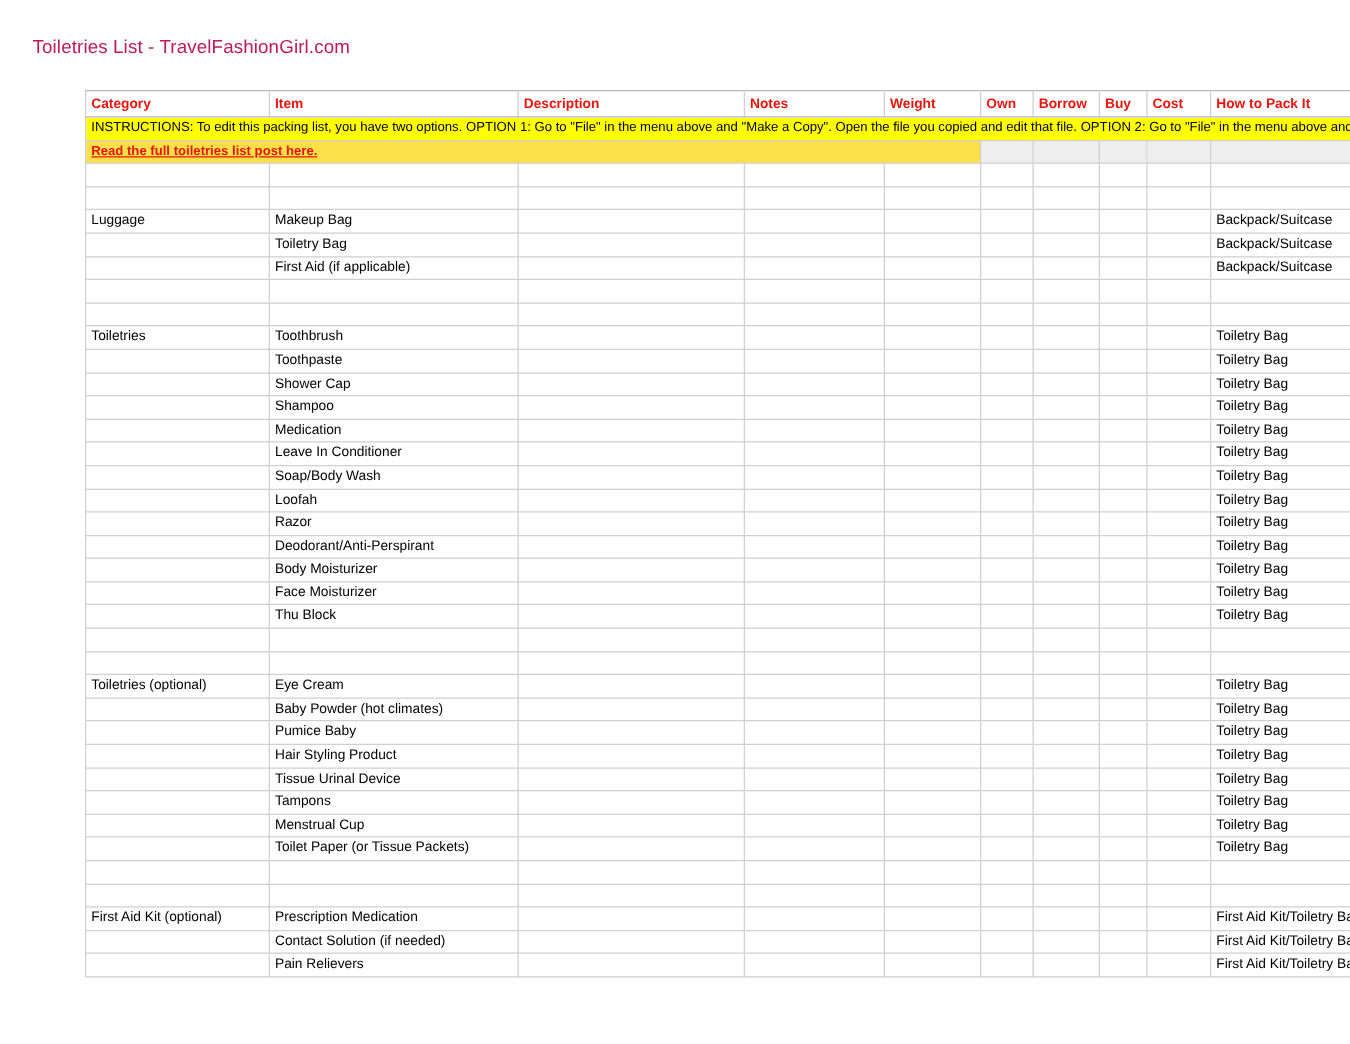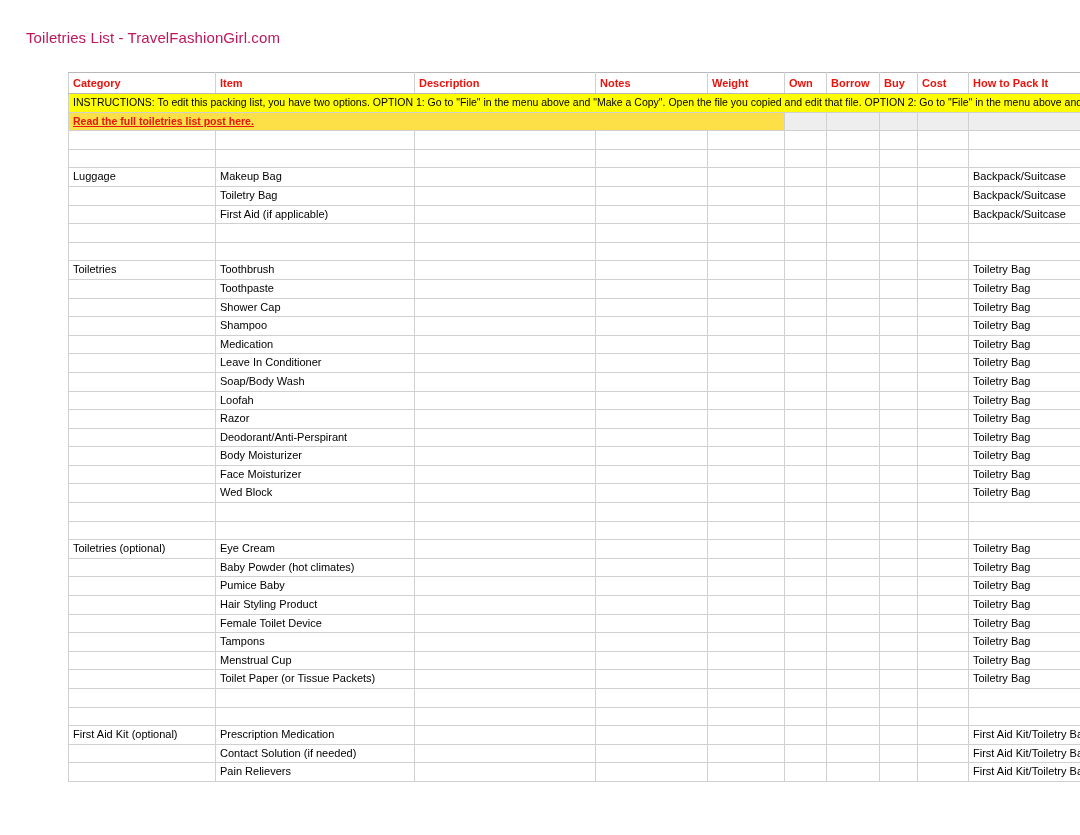--- a/index.html
+++ b/index.html
@@ -349,21 +349,21 @@
         <td class="col-notes"></td>
         <td class="col-weight"></td>
         <td class="col-own"></td>
         <td class="col-borrow"></td>
         <td class="col-buy"></td>
         <td class="col-cost"></td>
         <td class="col-howtopack">Toiletry Bag</td>
       </tr>
       <tr>
         <td class="col-category"></td>
-        <td class="col-item">Wed Block</td>
+        <td class="col-item">Thu Block</td>
         <td class="col-description"></td>
         <td class="col-notes"></td>
         <td class="col-weight"></td>
         <td class="col-own"></td>
         <td class="col-borrow"></td>
         <td class="col-buy"></td>
         <td class="col-cost"></td>
         <td class="col-howtopack">Toiletry Bag</td>
       </tr>
       <tr class="spacer-row">
@@ -433,21 +433,21 @@
         <td class="col-notes"></td>
         <td class="col-weight"></td>
         <td class="col-own"></td>
         <td class="col-borrow"></td>
         <td class="col-buy"></td>
         <td class="col-cost"></td>
         <td class="col-howtopack">Toiletry Bag</td>
       </tr>
       <tr>
         <td class="col-category"></td>
-        <td class="col-item">Female Toilet Device</td>
+        <td class="col-item">Tissue Urinal Device</td>
         <td class="col-description"></td>
         <td class="col-notes"></td>
         <td class="col-weight"></td>
         <td class="col-own"></td>
         <td class="col-borrow"></td>
         <td class="col-buy"></td>
         <td class="col-cost"></td>
         <td class="col-howtopack">Toiletry Bag</td>
       </tr>
       <tr>

